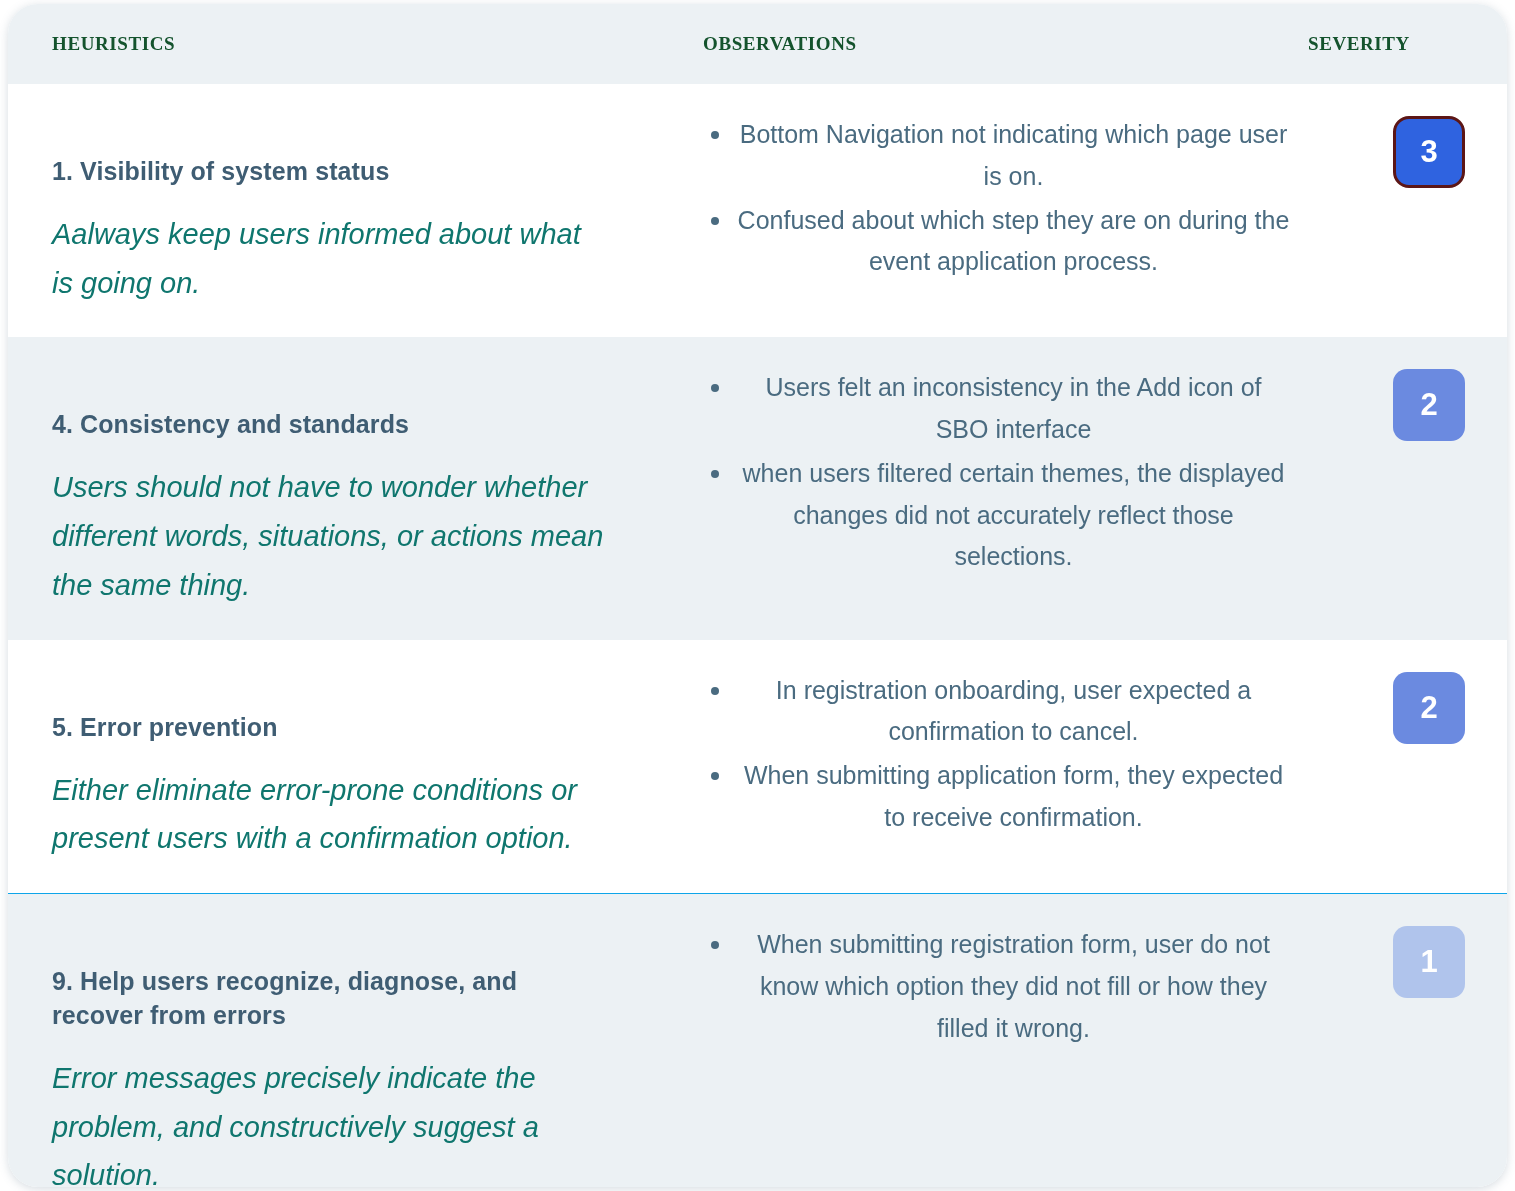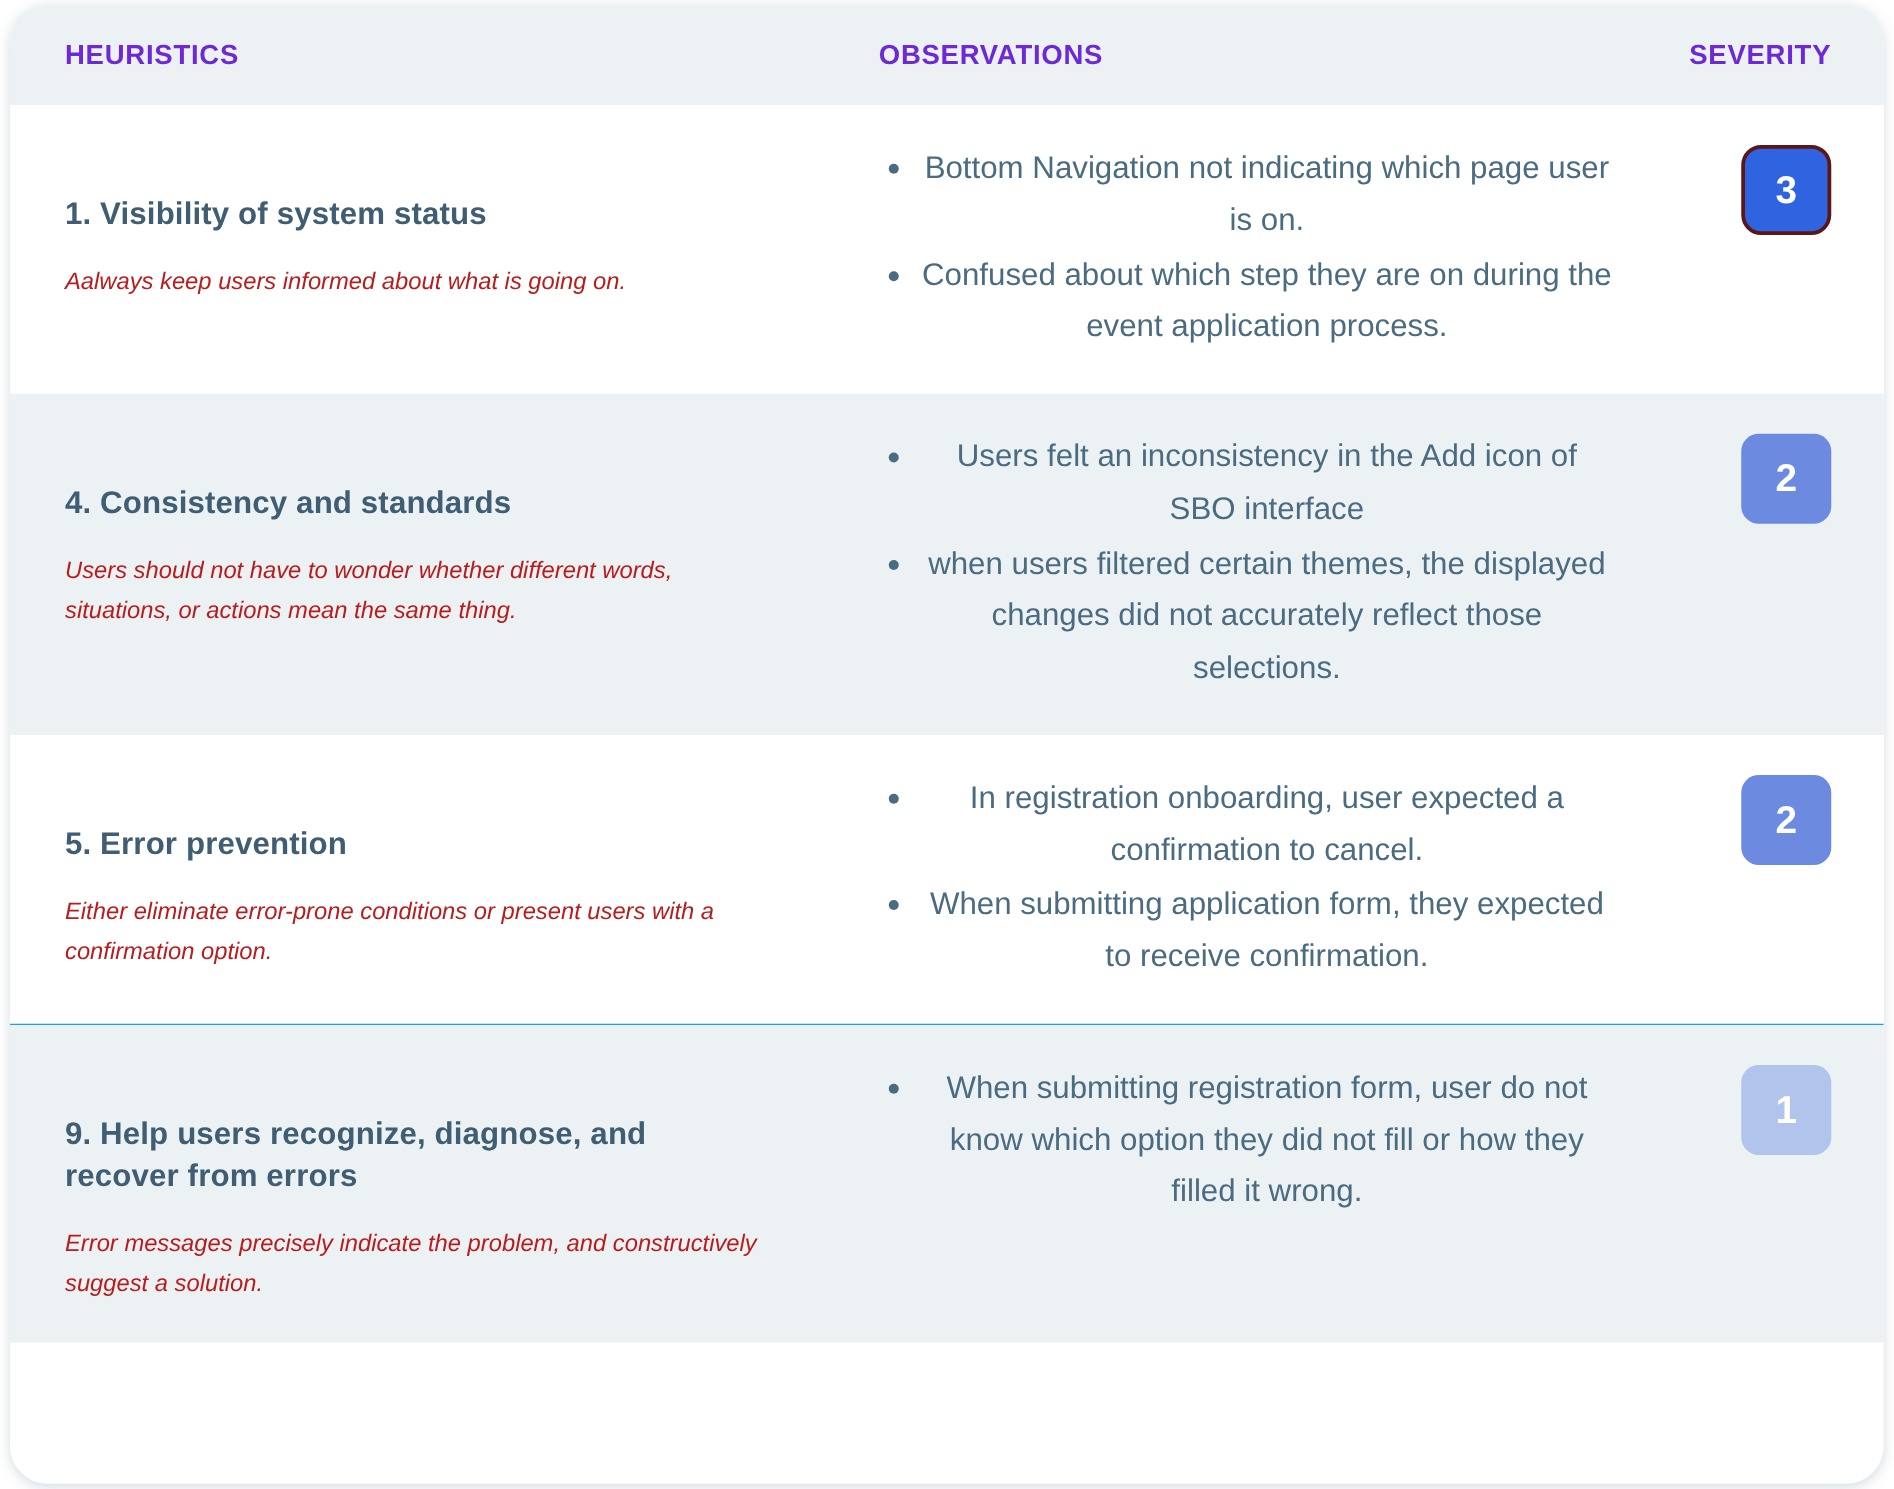--- a/index.html
+++ b/index.html
@@ -32,27 +32,28 @@
   .table-head {
     flex: 0 0 auto;
     height: 80px;
     background: #ECF1F4;
     display: flex;
     align-items: center;
     position: relative;
   }
   .col-heur  { width: 660px; padding-left: 44px; box-sizing: border-box; }
   .col-obs   { width: 640px; padding-left: 35px; box-sizing: border-box; }
-  .col-sev   { flex: 1;      padding-right: 42px; box-sizing: border-box; text-align: right; }
+  .col-sev   { flex: 1;      padding-right: 42px; box-sizing: border-box; }
 
   .head-label {
-    font-size: 22px;
+    font-size: 19px;
     font-weight: bold;
     letter-spacing: 0.6px;
-    color: #6d28d9;
+    color: #14532d;
+    font-family: Liberation Serif, serif;
   }
 
   
   .row {
     display: flex;
     align-items: flex-start;
     box-sizing: border-box;
   }
   .row.light { background: #ffffff; }
   .row.tint  { background: #ECF1F4; }
@@ -80,23 +81,23 @@
 
   .heur-title {
     font-size: 25px;
     font-weight: bold;
     color: #3F5D73;
     line-height: 1.36;
     margin: 0 0 22px 0;
     letter-spacing: 0.1px;
   }
   .heur-desc {
-    font-size: 19px;
+    font-size: 29px;
     font-style: italic;
-    color: #b91c1c;
+    color: #0f766e;
     line-height: 1.68;
     margin: 0;
   }
 
   ul.obs-list {
     list-style: none;
     margin: 0;
     padding: 0;
   }
   ul.obs-list li {

